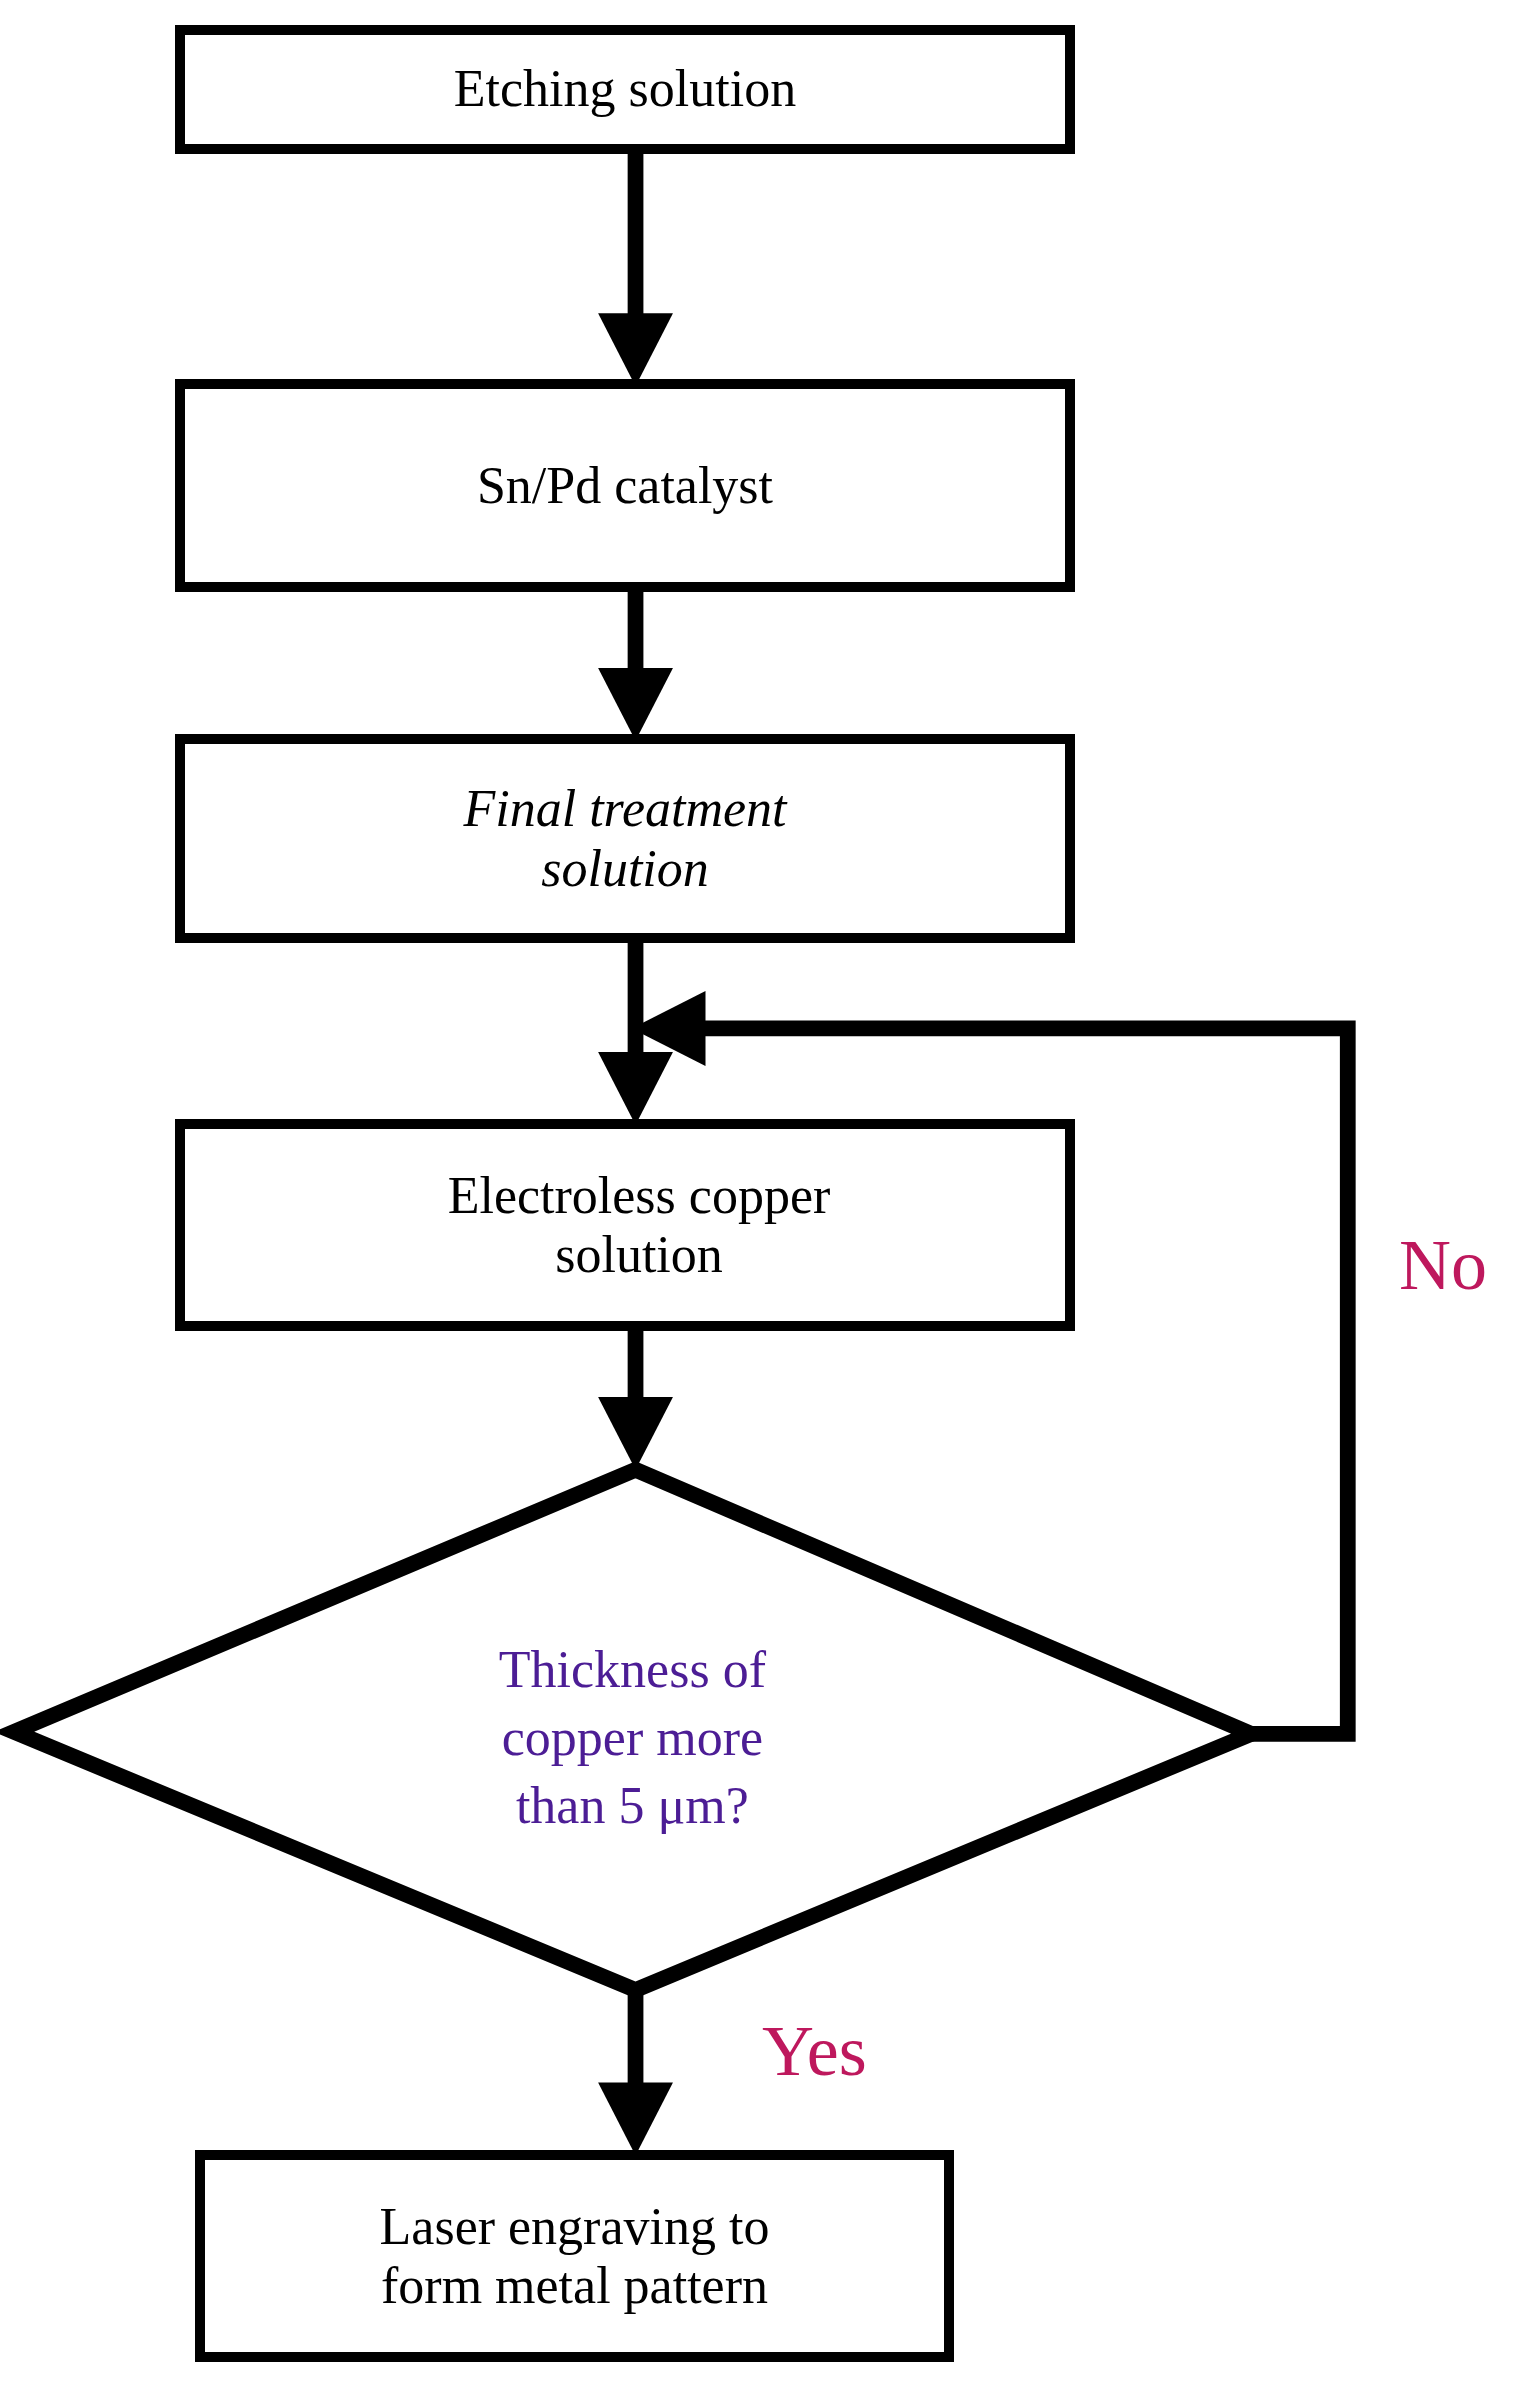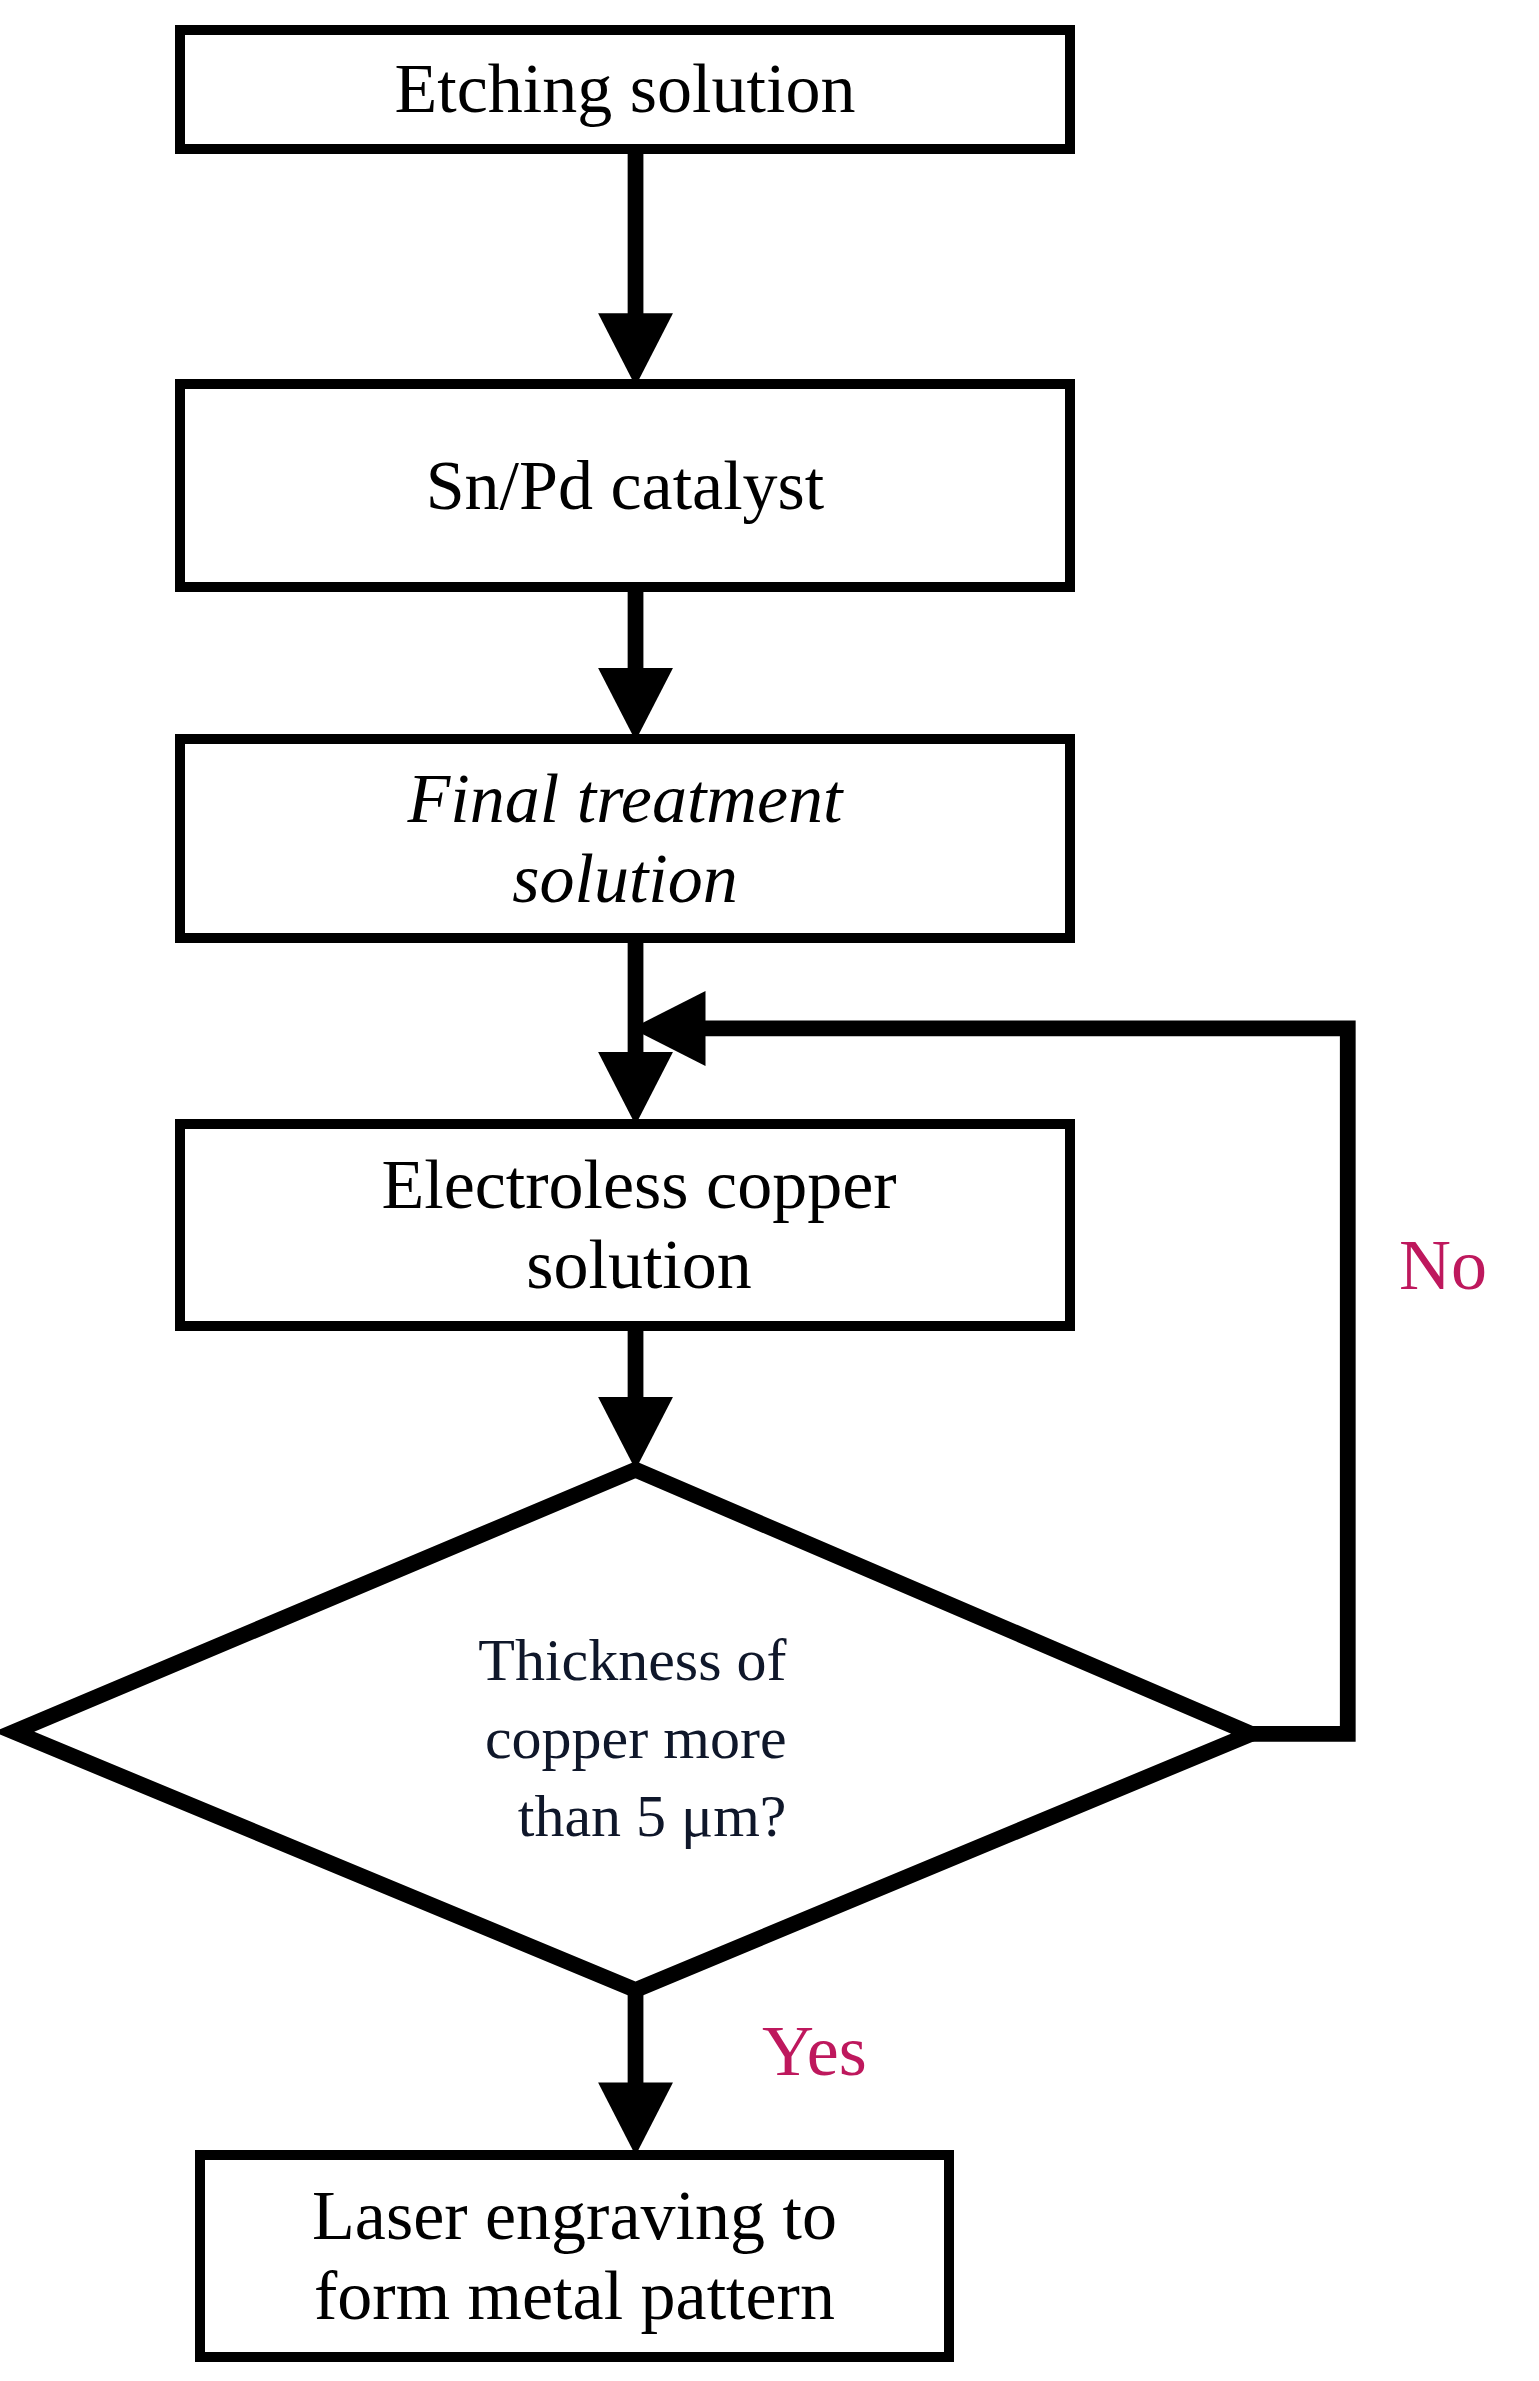--- a/index.html
+++ b/index.html
@@ -30,21 +30,21 @@
     border: 10.8px solid #000000;
     background: #ffffff;
     display: flex;
     align-items: center;
     justify-content: center;
     text-align: center;
   }
   .node-text {
     font-family: "Liberation Serif", "DejaVu Serif", serif;
     color: #000000;
-    font-size: 70px;
+    font-size: 52px;
     line-height: 1.14;
     letter-spacing: 0px;
     white-space: pre-line;
     padding: 0 5.9px;
   }
   .decision-wrap {
     position: absolute;
     left: 5.9px;
     top: 1462px;
     width: 1253px;
@@ -53,24 +53,24 @@
   }
   .decision-text {
     position: absolute;
     left: 0;
     top: 0;
     width: 1253px;
     height: 534px;
     display: flex;
     align-items: center;
     justify-content: center;
-    text-align: right;
+    text-align: center;
     font-family: "Liberation Serif", "DejaVu Serif", serif;
-    color: #0f172a;
-    font-size: 60px;
+    color: #4c1d95;
+    font-size: 52px;
     line-height: 1.30;
     white-space: pre-line;
     padding-top: 17.7px;
     box-sizing: border-box;
   }
   .edge-label {
     position: absolute;
     font-family: "Liberation Serif", "DejaVu Serif", serif;
     color: #be185d;
     font-size: 72px;

